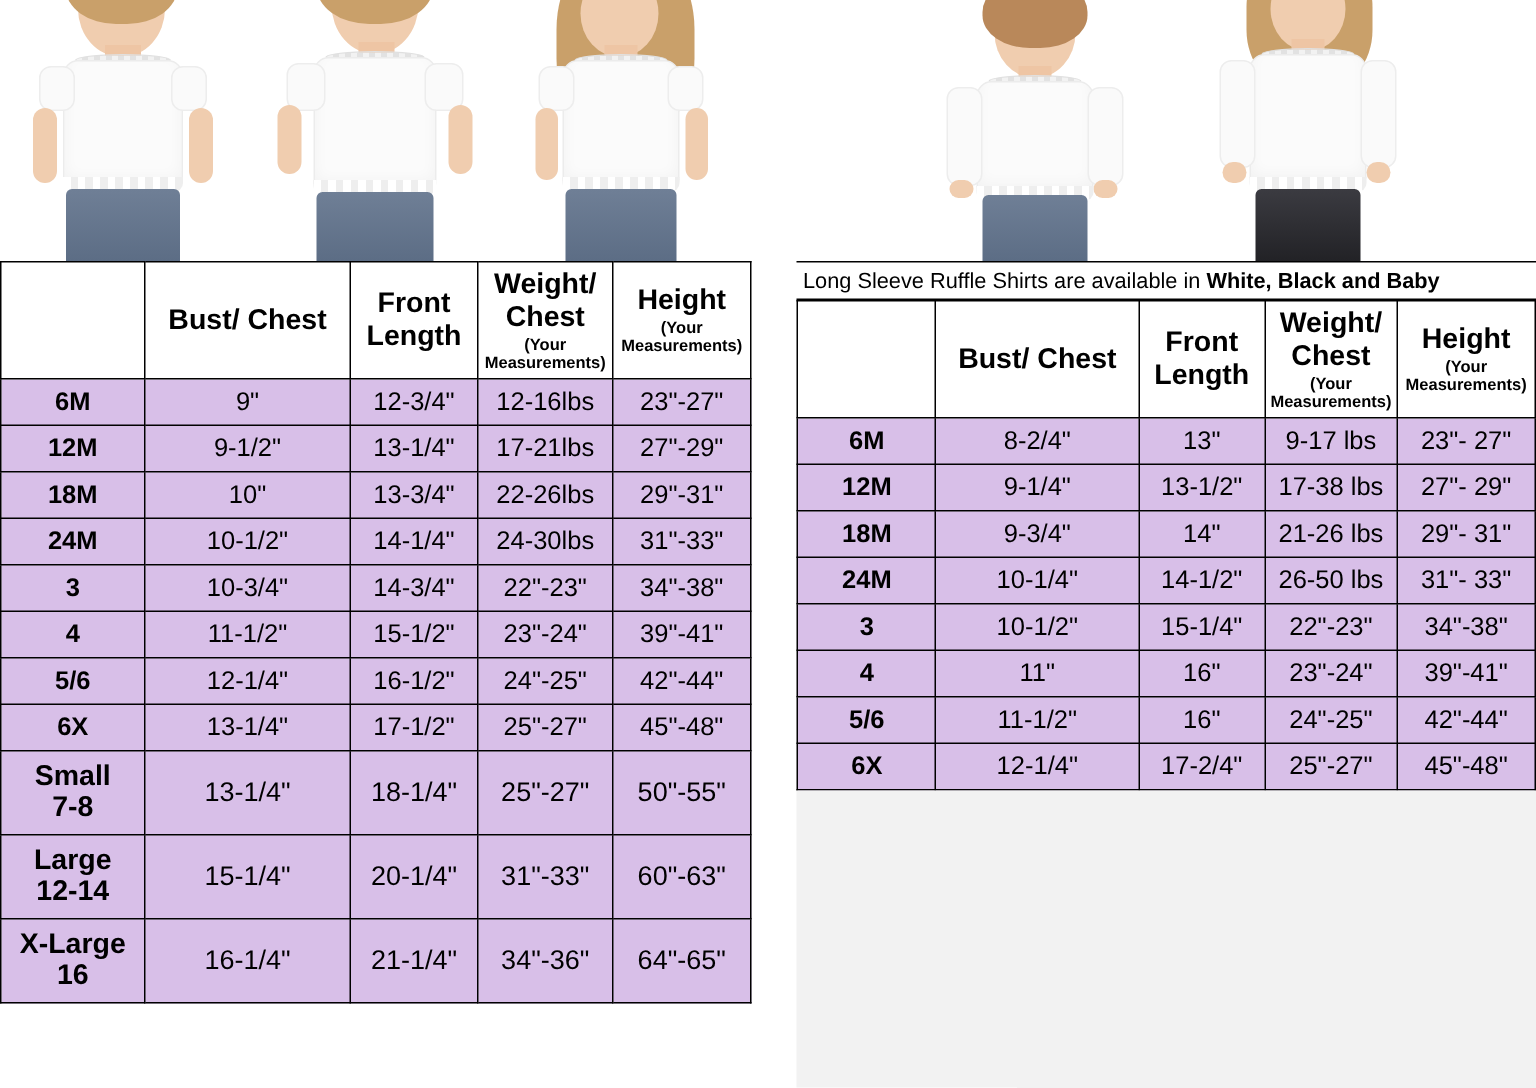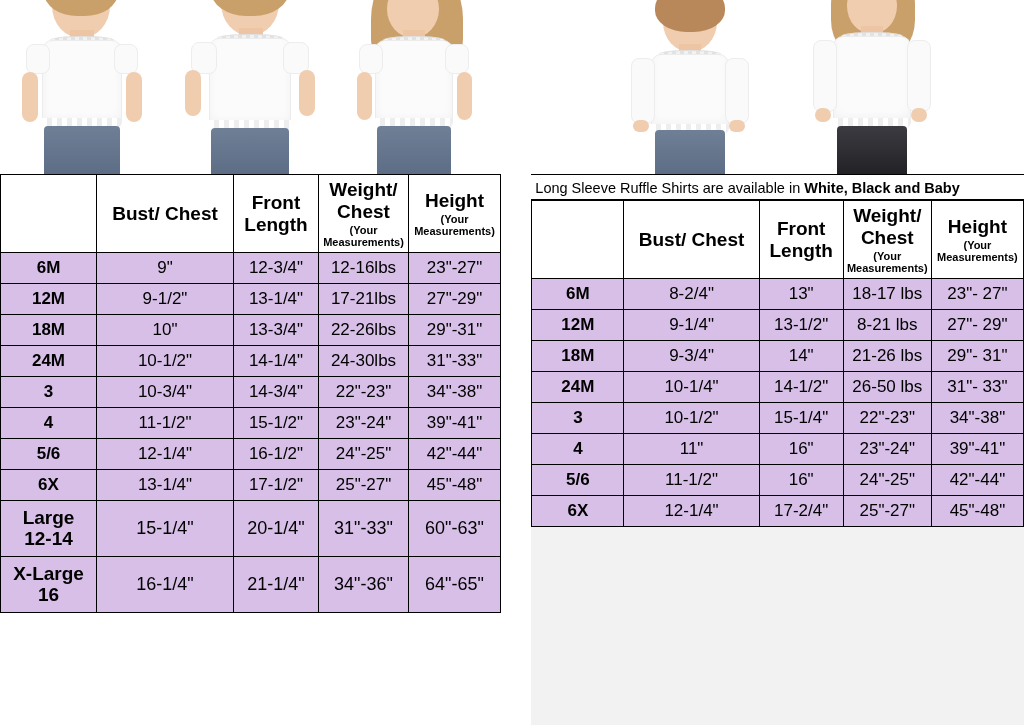--- a/index.html
+++ b/index.html
@@ -331,20 +331,30 @@
           <td class="size-label">
               <span class="sz-line">6X</span>
             </td>
           <td>13-1/4"</td>
           <td>17-1/2"</td>
           <td>25"-27"</td>
           <td>45"-48"</td>
         </tr>
         <tr class="tall">
           <td class="size-label">
+            <span class="sz-line">Small</span>
+            <span class="sz-line">7-8</span>
+          </td>
+          <td>13-1/4"</td>
+          <td>18-1/4"</td>
+          <td>25"-27"</td>
+          <td>50"-55"</td>
+        </tr>
+        <tr class="tall">
+          <td class="size-label">
             <span class="sz-line">Large</span>
             <span class="sz-line">12-14</span>
           </td>
           <td>15-1/4"</td>
           <td>20-1/4"</td>
           <td>31"-33"</td>
           <td>60"-63"</td>
         </tr>
         <tr class="tall">
           <td class="size-label">
@@ -429,30 +439,30 @@
           </th>
         </tr>
       </thead>
       <tbody>
         <tr>
           <td class="size-label">
               <span class="sz-line">6M</span>
             </td>
           <td>8-2/4"</td>
           <td>13"</td>
-          <td>18-17 lbs</td>
+          <td>9-17 lbs</td>
           <td>23"- 27"</td>
         </tr>
         <tr>
           <td class="size-label">
               <span class="sz-line">12M</span>
             </td>
           <td>9-1/4"</td>
           <td>13-1/2"</td>
-          <td>8-21 lbs</td>
+          <td>17-38 lbs</td>
           <td>27"- 29"</td>
         </tr>
         <tr>
           <td class="size-label">
               <span class="sz-line">18M</span>
             </td>
           <td>9-3/4"</td>
           <td>14"</td>
           <td>21-26 lbs</td>
           <td>29"- 31"</td>

